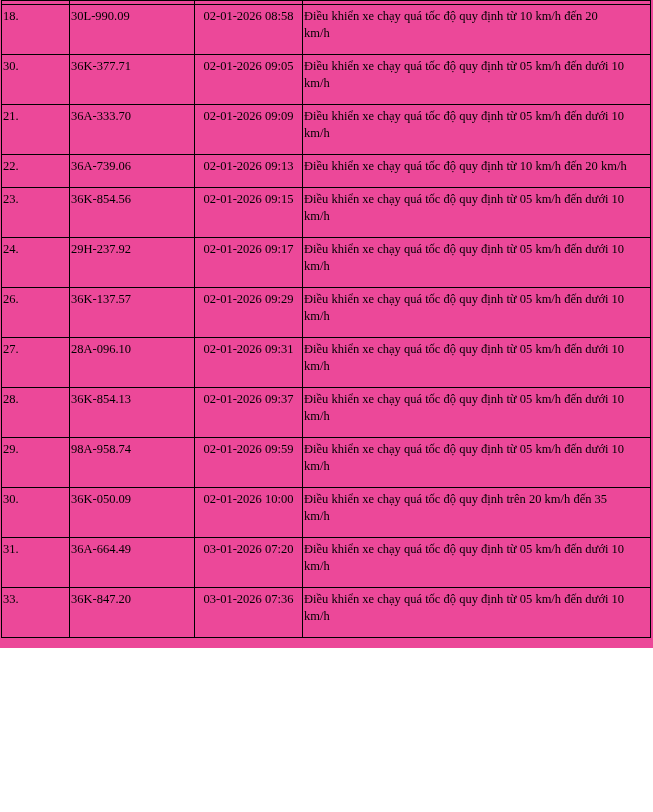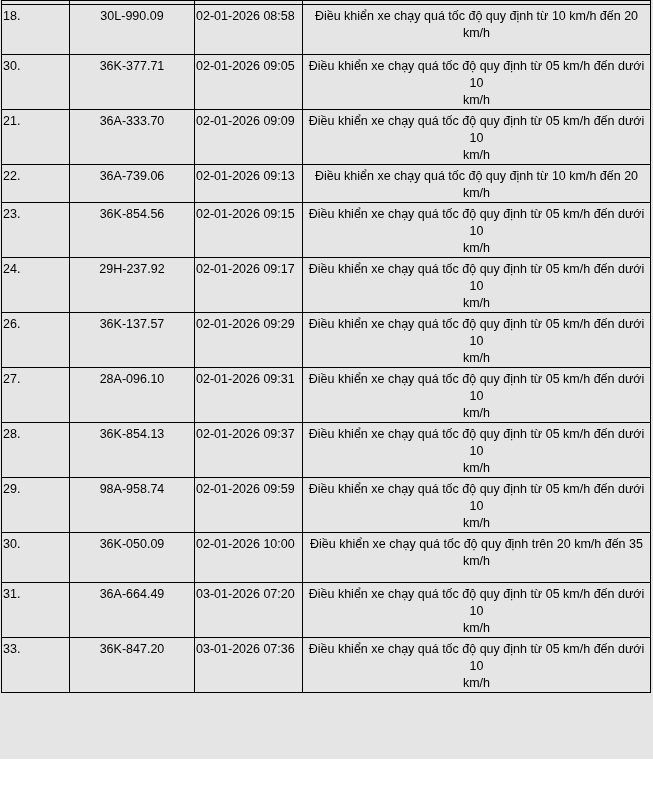--- a/index.html
+++ b/index.html
@@ -3,24 +3,24 @@
 <meta charset="utf-8">
 <style>
   html, body {
     margin: 0;
     padding: 0;
     background: #ffffff;
   }
   #screen {
     position: relative;
     width: 653px;
-    height: 759px;
+    height: 648px;
     overflow: hidden;
-    background: #e5e5e5;
-    font-family: Liberation Sans, sans-serif;
+    background: #ec4899;
+    font-family: Liberation Serif, serif;
     color: #000000;
   }
   table.violations {
     border-collapse: collapse;
     table-layout: fixed;
     width: 649px;
     margin-left: 1px;
   }
   table.violations td {
     border: 1px solid #000000;
@@ -31,24 +31,23 @@
     overflow: hidden;
   }
   tr.partial-top { height: 4px; }
   tr.partial-top td, tr.partial-bottom td { padding: 0; }
   tr.data-row { height: 50px; }
   tr.data-row.short { height: 33px; }
   td.col-index {
     text-align: left;
     padding-left: 11px;
   }
-  td.col-plate { text-align: center; }
-  td.col-datetime { text-align: left; margin-left: 23px; }
+  td.col-plate { text-align: left; }
+  td.col-datetime { text-align: center; margin-left: 23px; }
   td.col-desc {
-    text-align: center;
     font-size: 12px;
     white-space: pre-line;
   }
 </style>
 </head>
 <body>
 
 <div id="screen">
   <table class="violations">
     <colgroup>

